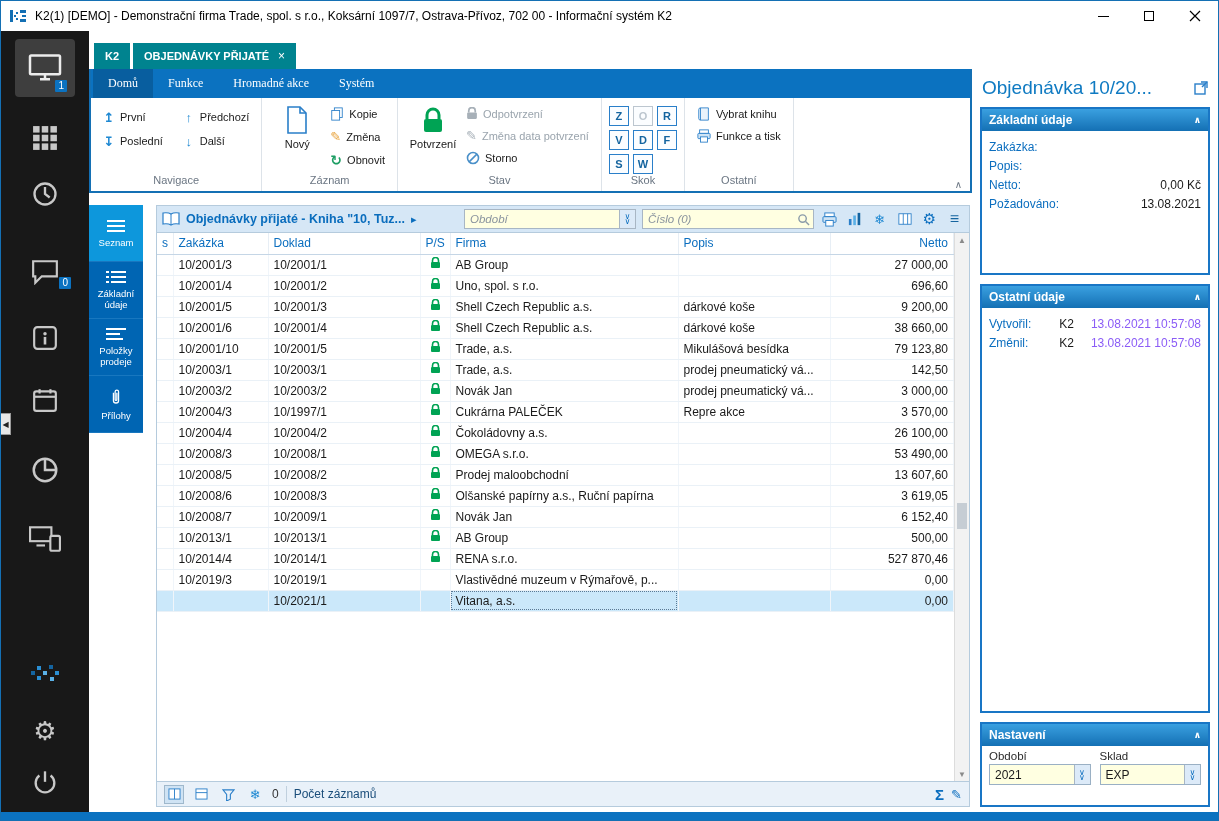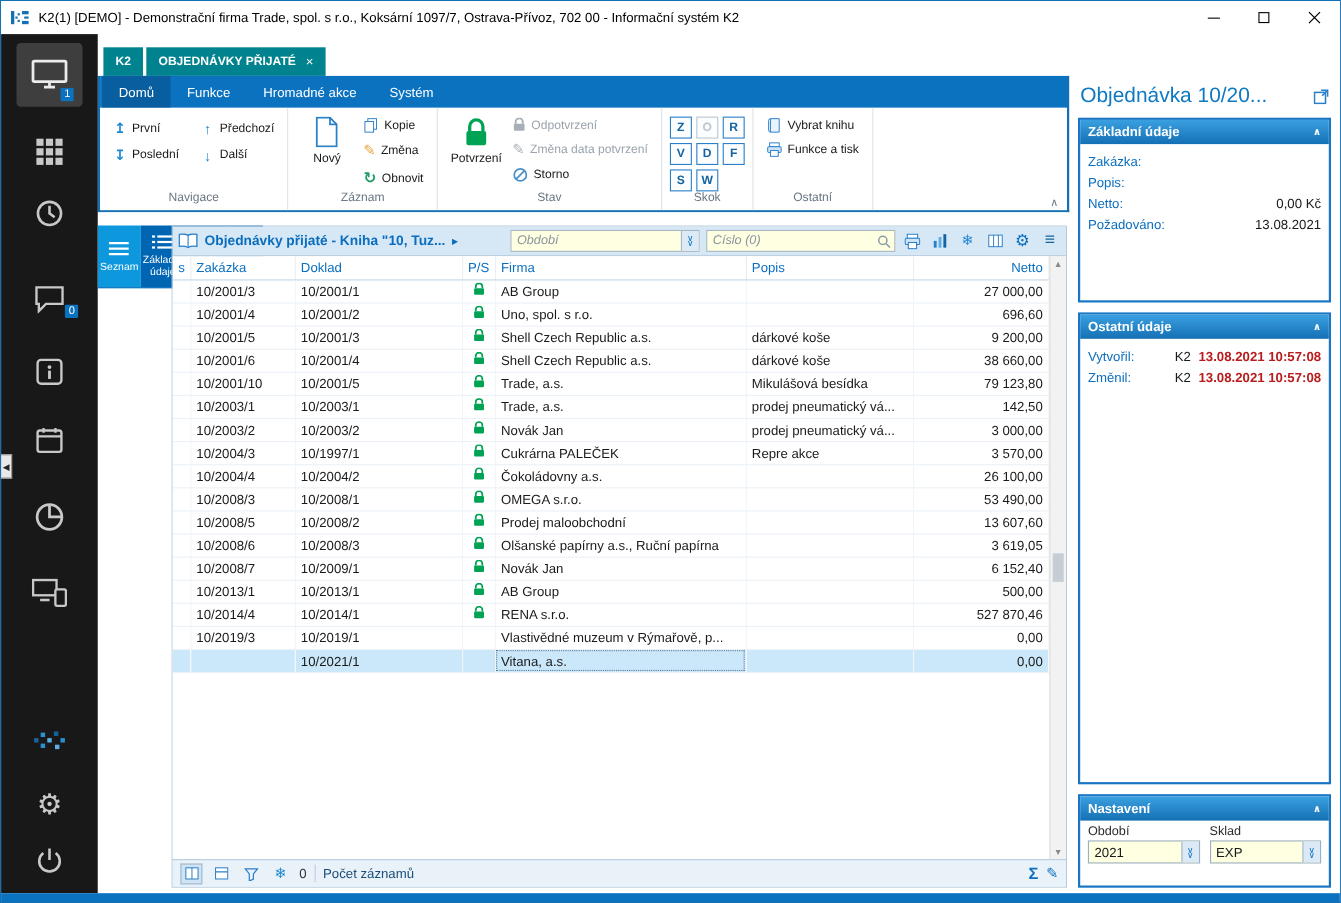--- a/index.html
+++ b/index.html
@@ -34,21 +34,21 @@
   .content { flex:1; display:flex; flex-direction:column; min-width:0; background:#fff; }
   .tabstrip { height:38px; flex:0 0 auto; display:flex; align-items:flex-end; padding-left:5px; background:#fff; }
   .tab { height:26px; display:flex; align-items:center; background:#00838f; color:#fff; font-weight:bold; font-size:11px; padding:0 11px; margin-right:3px; }
   .tab .x { margin-left:9px; font-weight:normal; font-size:12px; cursor:default; }
 
   .content-body { flex:1; display:flex; min-height:0; }
   .left-col { flex:1; display:flex; flex-direction:column; min-width:0; }
 
   
   .ribbon { height:124px; flex:0 0 auto; border-left:2px solid #1470b4; border-right:2px solid #1470b4; border-bottom:2px solid #1470b4; display:flex; flex-direction:column; }
-  .ribbon-tabs { height:32px; background:#0b72c0; display:flex; padding-left:2px; }
+  .ribbon-tabs { height:32px; background:#0b72c0; display:flex; padding-left:2px;font-family:Liberation Serif, serif; }
   .rtab { padding:0 15px; display:flex; align-items:center; color:#fff; font-size:12px; cursor:default; }
   .rtab.active { background:#085e9f; }
   .ribbon-body { flex:1; background:#fff; display:flex; position:relative; }
   .rgroup { display:flex; flex-direction:column; border-right:1px solid #dde3e9; padding:3px 7px 0; }
   .rgroup-body { flex:1; display:flex; }
   .rgroup-label { height:17px; text-align:center; color:#6b7683; font-size:11px; }
   .nav-grid { display:grid; grid-template-columns:auto auto; grid-auto-rows:24px; column-gap:10px; align-content:start; padding-top:4px; }
   .sbtn { display:flex; align-items:center; gap:5px; font-size:11px; padding:2px 5px; white-space:nowrap; border-radius:2px; cursor:default; }
   .sbtn.disabled { color:#9aa4ad; }
   .arr { color:#1e88d2; font-weight:bold; font-size:13px; width:12px; text-align:center; }
@@ -57,21 +57,21 @@
   .glyph-pencil { color:#e8a33d; font-size:13px; }
   .glyph-pencil.gray { color:#a7b0b8; }
   .glyph-refresh { color:#1e9e64; font-size:14px; font-weight:bold; }
   .skok-grid { display:grid; grid-template-columns:repeat(3, 20px); grid-auto-rows:20px; gap:4px; padding-top:5px; }
   .key { border:1px solid #2a7fc9; color:#14649f; background:#fbfdff; font-weight:bold; font-size:11px; display:flex; align-items:center; justify-content:center; cursor:default; }
   .key.disabled { border-color:#bcc6cf; color:#bcc6cf; }
   .ribbon-chev { position:absolute; right:8px; bottom:1px; color:#6b7683; font-size:10px; }
 
   
   .work { flex:1; display:flex; min-height:0; padding:12px 2px 5px 0; background:#fff; }
-  .view-nav { width:54px; flex:0 0 auto; display:flex; }
+  .view-nav { width:54px; flex:0 0 auto; display:flex; flex-direction:column; }
   .vn-item { height:57px; background:#0065b3; color:#fff; display:flex; flex-direction:column; align-items:center; justify-content:center; gap:4px; font-size:9.5px; text-align:center; padding:3px 2px; border-bottom:1px solid #1877bf; cursor:default; }
   .vn-item.active { background:#0d97dc; }
 
   .grid-wrap { flex:1; min-width:0; display:flex; flex-direction:column; margin-left:13px; }
   .grid-panel { flex:1; border:1px solid #b5cbdd; display:flex; flex-direction:column; min-height:0; }
   .grid-toolbar { height:27px; flex:0 0 auto; background:#d6e7f6; border-bottom:1px solid #b5cbdd; display:flex; align-items:center; padding:0 5px; gap:6px; }
   .grid-title { font-weight:bold; color:#0a6dbd; font-size:12.5px; white-space:nowrap; overflow:hidden; text-overflow:ellipsis; }
   .play { color:#0a6dbd; font-size:11px; cursor:default; }
   .t-spacer { flex:1; }
   .combo { width:172px; height:20px; background:#ffffe1; border:1px solid #a8b6c4; display:flex; align-items:center; padding-left:5px; flex:0 0 auto; }
@@ -113,21 +113,21 @@
   .detail-title-row { display:flex; align-items:flex-start; justify-content:space-between; padding:0 2px 8px 2px; }
   .detail-title { font-size:19px; color:#0f7ac2; white-space:nowrap; overflow:hidden; }
   .dbox { border:2px solid #1976c5; background:#fff; display:flex; flex-direction:column; }
   .dbox-header { height:22px; flex:0 0 auto; background:linear-gradient(#3aa0e0,#1470b4); color:#fff; font-weight:bold; font-size:12px; display:flex; align-items:center; padding:0 7px; }
   .chev { margin-left:auto; font-size:9px; font-weight:bold; }
   .dbox-body { padding:6px 7px; flex:1; }
   .frow { display:flex; align-items:center; min-height:19px; }
   .flabel { color:#0b6ebf; flex:0 0 auto; }
   .fv { margin-left:6px; overflow:hidden; white-space:nowrap; text-overflow:ellipsis; }
   .fv.right { margin-left:auto; }
-  .fdate { color:#b91c1c; margin-left:7px;font-weight:bold; }
+  .fdate { color:#8b5cf6; margin-left:17px; }
   .box1 { height:168px; flex:0 0 auto; }
   .box2 { flex:1; margin-top:9px; min-height:0; }
   .box3 { height:85px; flex:0 0 auto; margin-top:9px; }
   .settings-body { display:flex; gap:9px; padding:4px 7px; }
   .setting { flex:1; min-width:0; }
   .set-label { font-size:11.5px; color:#2b2b2b; margin-bottom:2px; }
   .set-combo { height:21px; background:#ffffe1; border:1px solid #9ab0c4; display:flex; align-items:center; padding-left:5px; }
   .set-combo .val { flex:1; overflow:hidden; white-space:nowrap; }
 
   

